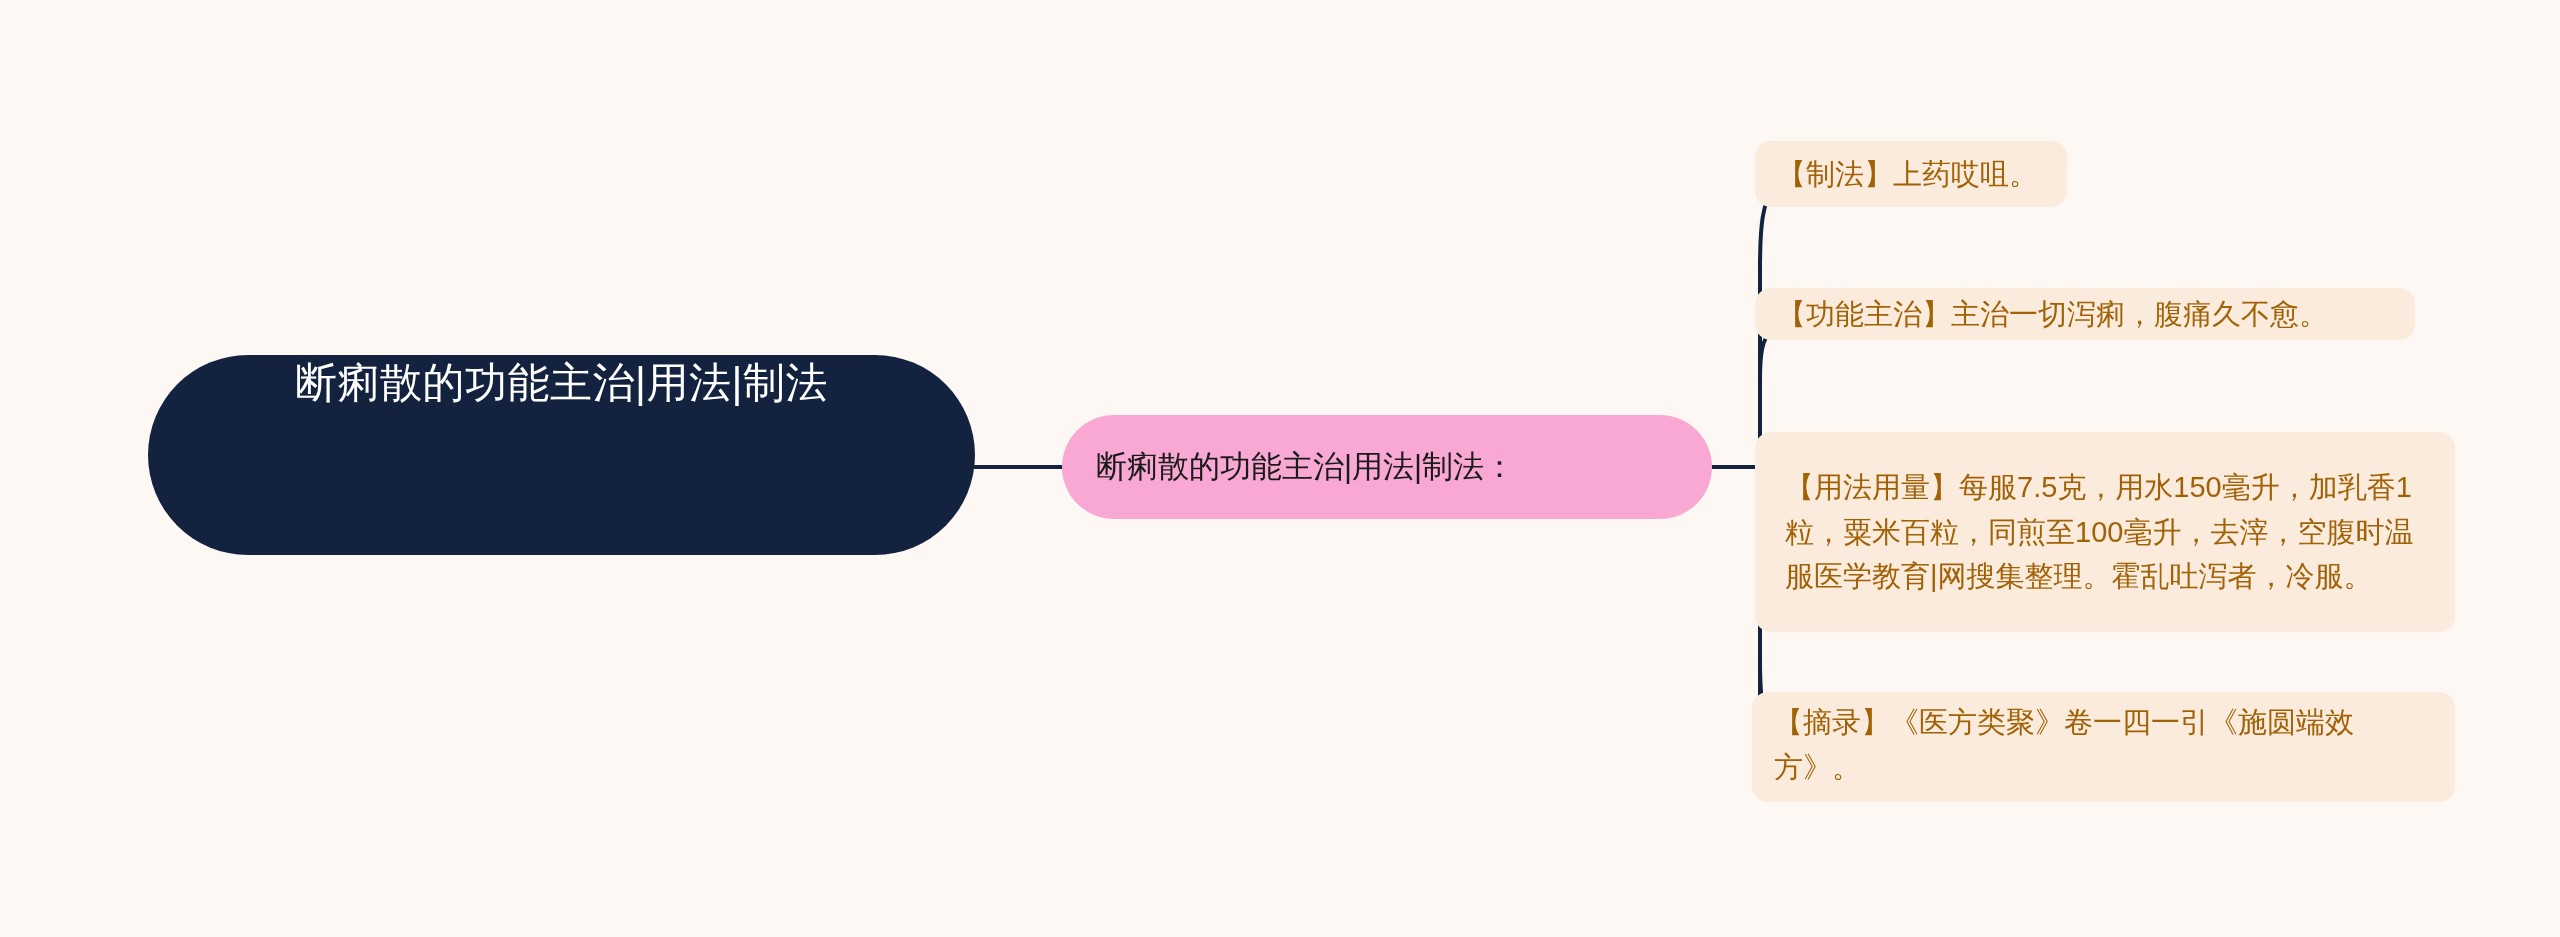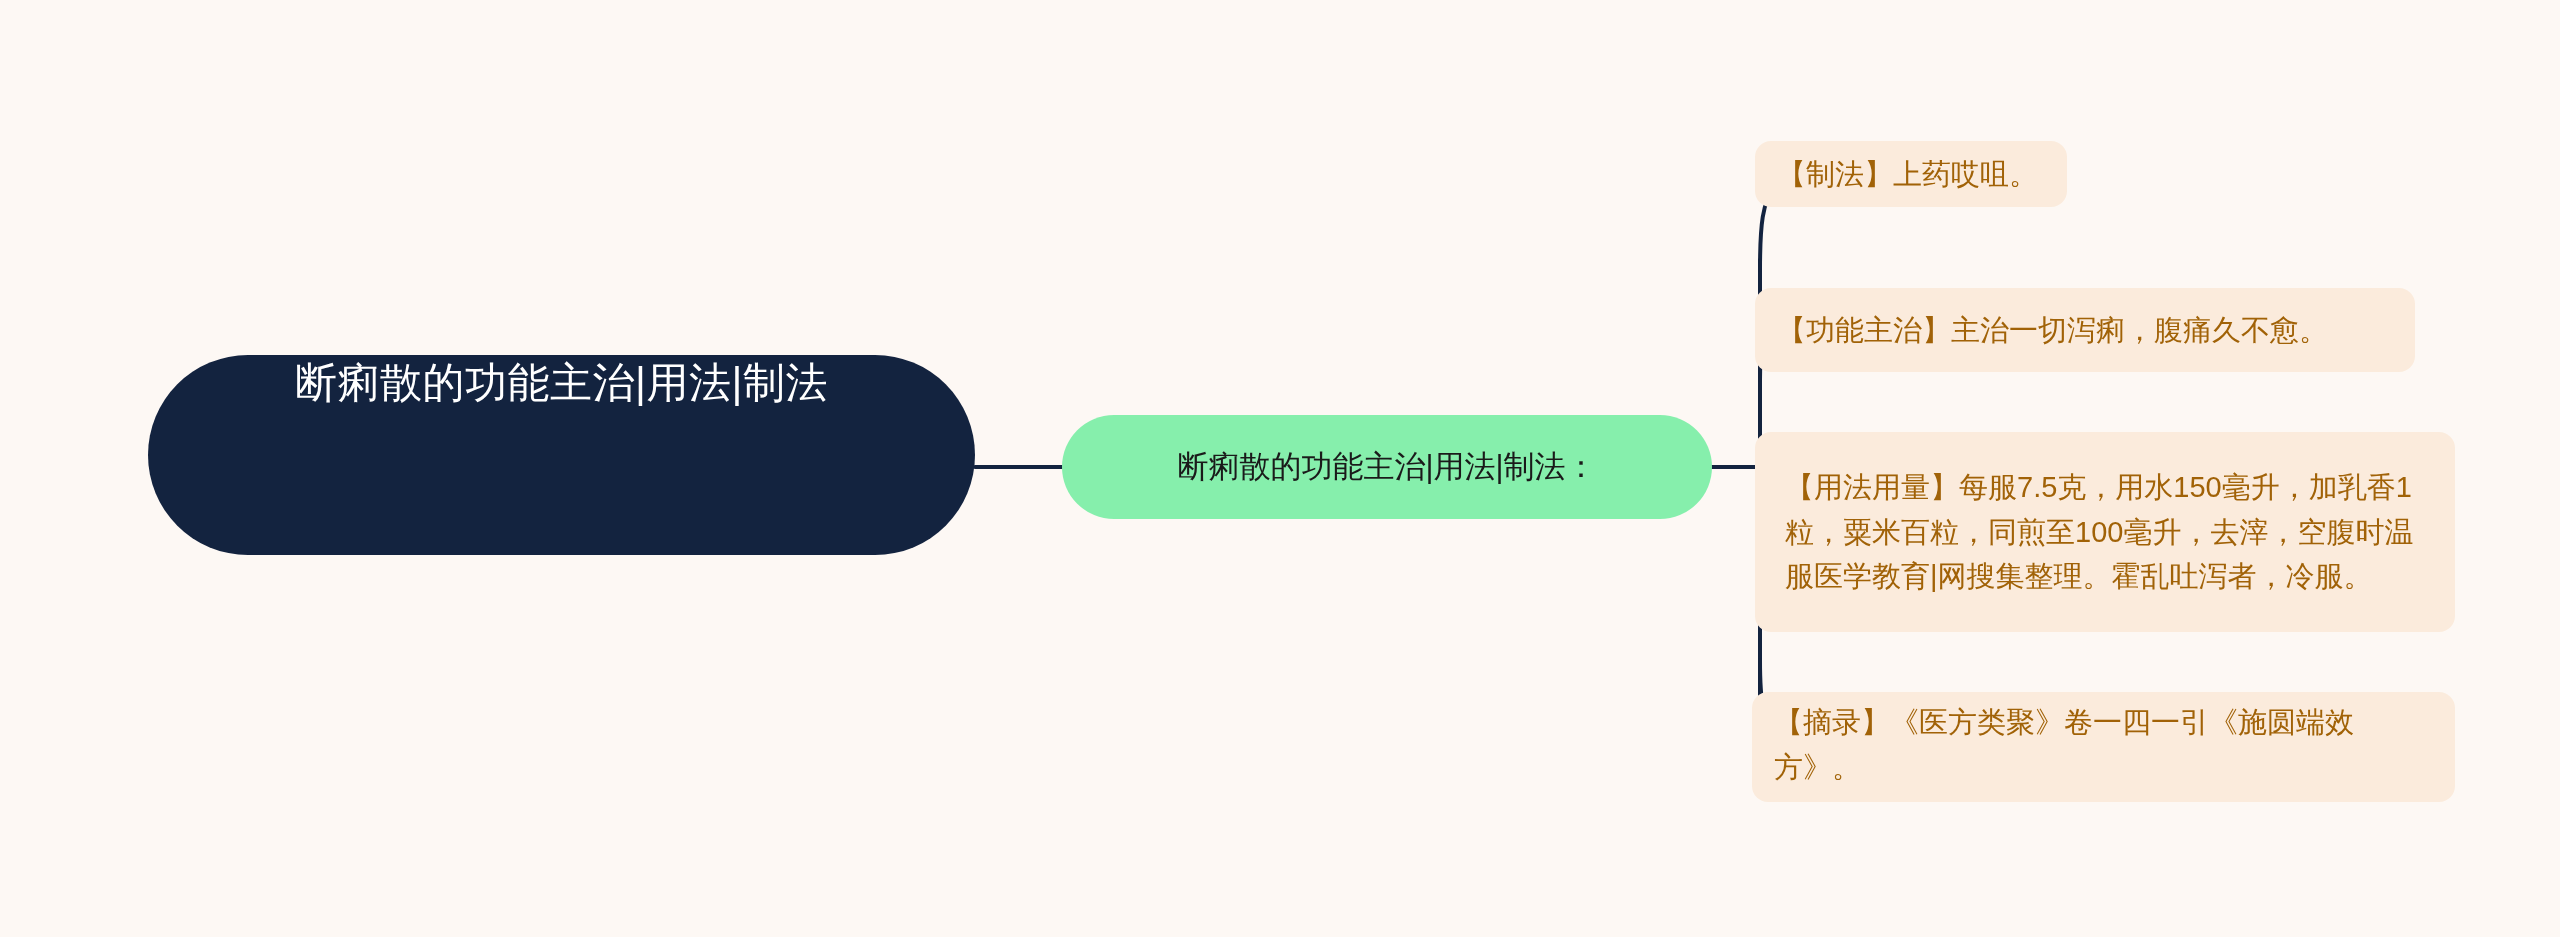--- a/index.html
+++ b/index.html
@@ -58,26 +58,25 @@
     word-break: break-all;
   }
 
   
   .topic-node {
     position: absolute;
     left: 1062px;
     top: 415px;
     width: 650px;
     height: 104px;
-    background: #86efac;
+    background: #f9a8d4;
     border-radius: 52px;
     z-index: 3;
     display: flex;
     align-items: center;
-    justify-content: center;
     box-sizing: border-box;
     padding: 0 34px;
   }
   .topic-label {
     color: #1A1A1A;
     font-size: 31px;
     line-height: 1.3;
     text-align: center;
     word-break: break-all;
   }
@@ -95,21 +94,21 @@
   .leaf-text {
     color: #a16207;
     font-size: 29px;
     line-height: 1.55;
     text-align: left;
     word-break: break-all;
     width: 100%;
   }
 
   #leaf-0 { left: 1755px; top: 141px;  width: 312px; height: 66px;  padding: 0 22px; }
-  #leaf-1 { left: 1755px; top: 288px;  width: 660px; height: 84px;  padding: 0 22px; }
+  #leaf-1 { left: 1755px; top: 288px;  width: 660px; height: 52px;  padding: 0 22px; }
   #leaf-2 { left: 1755px; top: 432px;  width: 700px; height: 200px; padding: 14px 30px; }
   #leaf-3 { left: 1752px; top: 692px;  width: 703px; height: 110px; padding: 12px 22px; align-items: flex-end; }
 </style>
 </head>
 <body>
 
 <div id="mindmap">
 
   <svg id="connectors" viewBox="0 0 2560 937" xmlns="http://www.w3.org/2000/svg">
 

